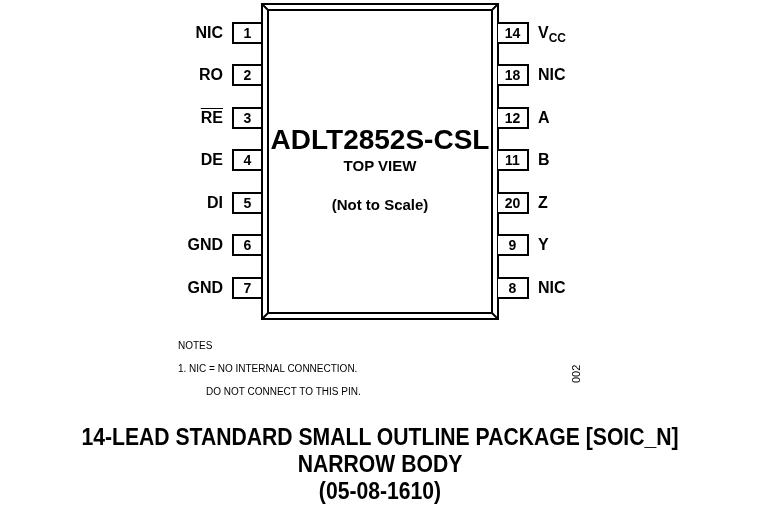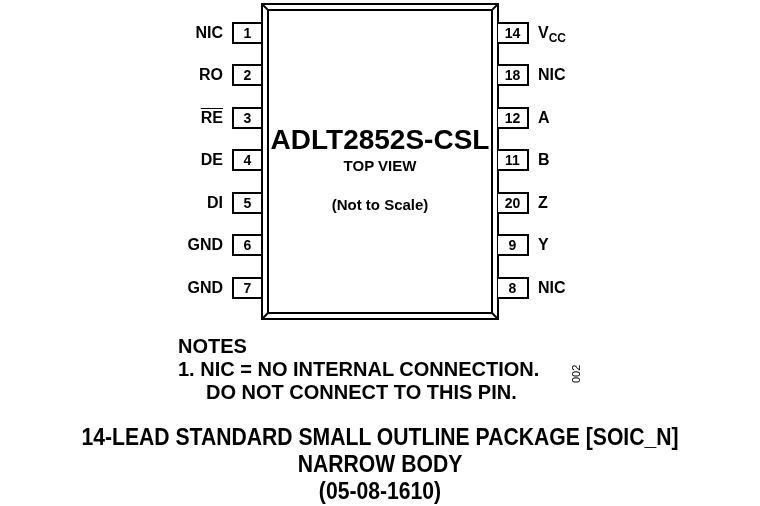--- a/index.html
+++ b/index.html
@@ -15,21 +15,21 @@
   .pin-box.left { left: 232px; border-right: none; }
   .pin-box.right { left: 498px; width: 31px; border-left: none; }
   .pin-label { position: absolute; font-size: 16px; font-weight: bold; line-height: 22px; height: 22px; }
   .pin-label.left { right: 537px; text-align: right; }
   .pin-label.right { left: 538px; text-align: center; }
   .overbar { text-decoration: overline; }
   .sub { font-size: 12px; vertical-align: -4px; }
   .part { left: 261px; width: 238px; top: 124px; text-align: center;
           font-size: 28px; font-weight: bold; }
   .view { left: 261px; width: 238px; text-align: center; font-size: 15px; font-weight: bold; }
-  .notes { left: 178px; font-size: 20px; font-weight: bold; line-height: 22px; text-align: right; }
+  .notes { left: 178px; font-size: 10px; font-weight: normal; line-height: 22px; text-align: right; }
   .figid { left: 570px; top: 383px; font-size: 11px; transform: rotate(-90deg); transform-origin: left top; }
   .caption { left: 0; width: 760px; text-align: center; font-size: 23px; font-weight: bold; line-height: 26px;
              transform: scaleX(0.92); }
 </style>
 </head>
 <body>
 
 <div class="abs body-outer"></div>
 <svg class="bevel" viewBox="0 0 760 506">
   <rect x="268" y="10" width="224" height="303" fill="none" stroke="#000" stroke-width="2"></rect>

